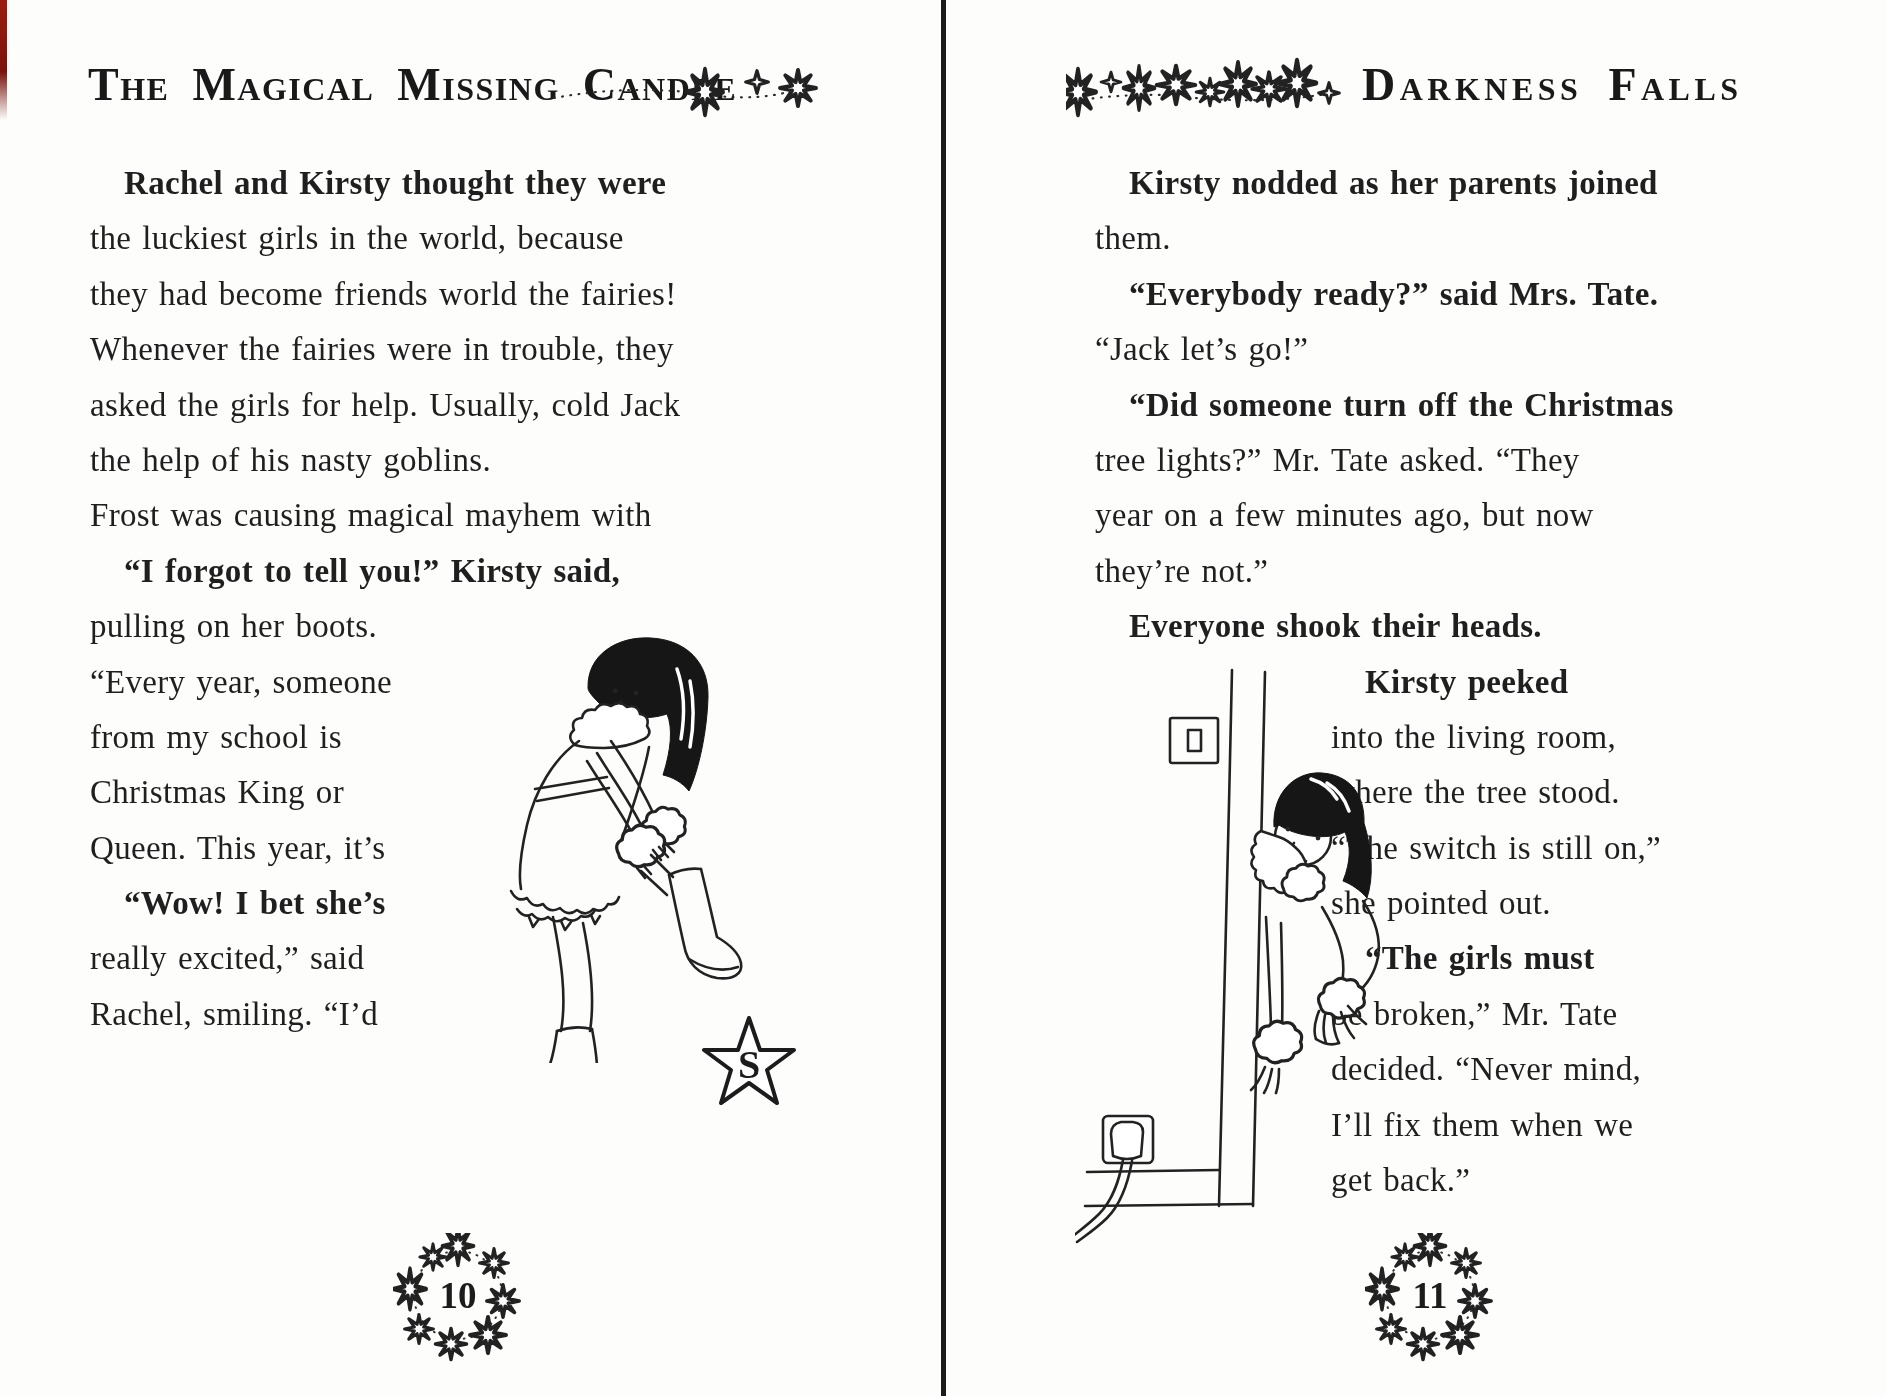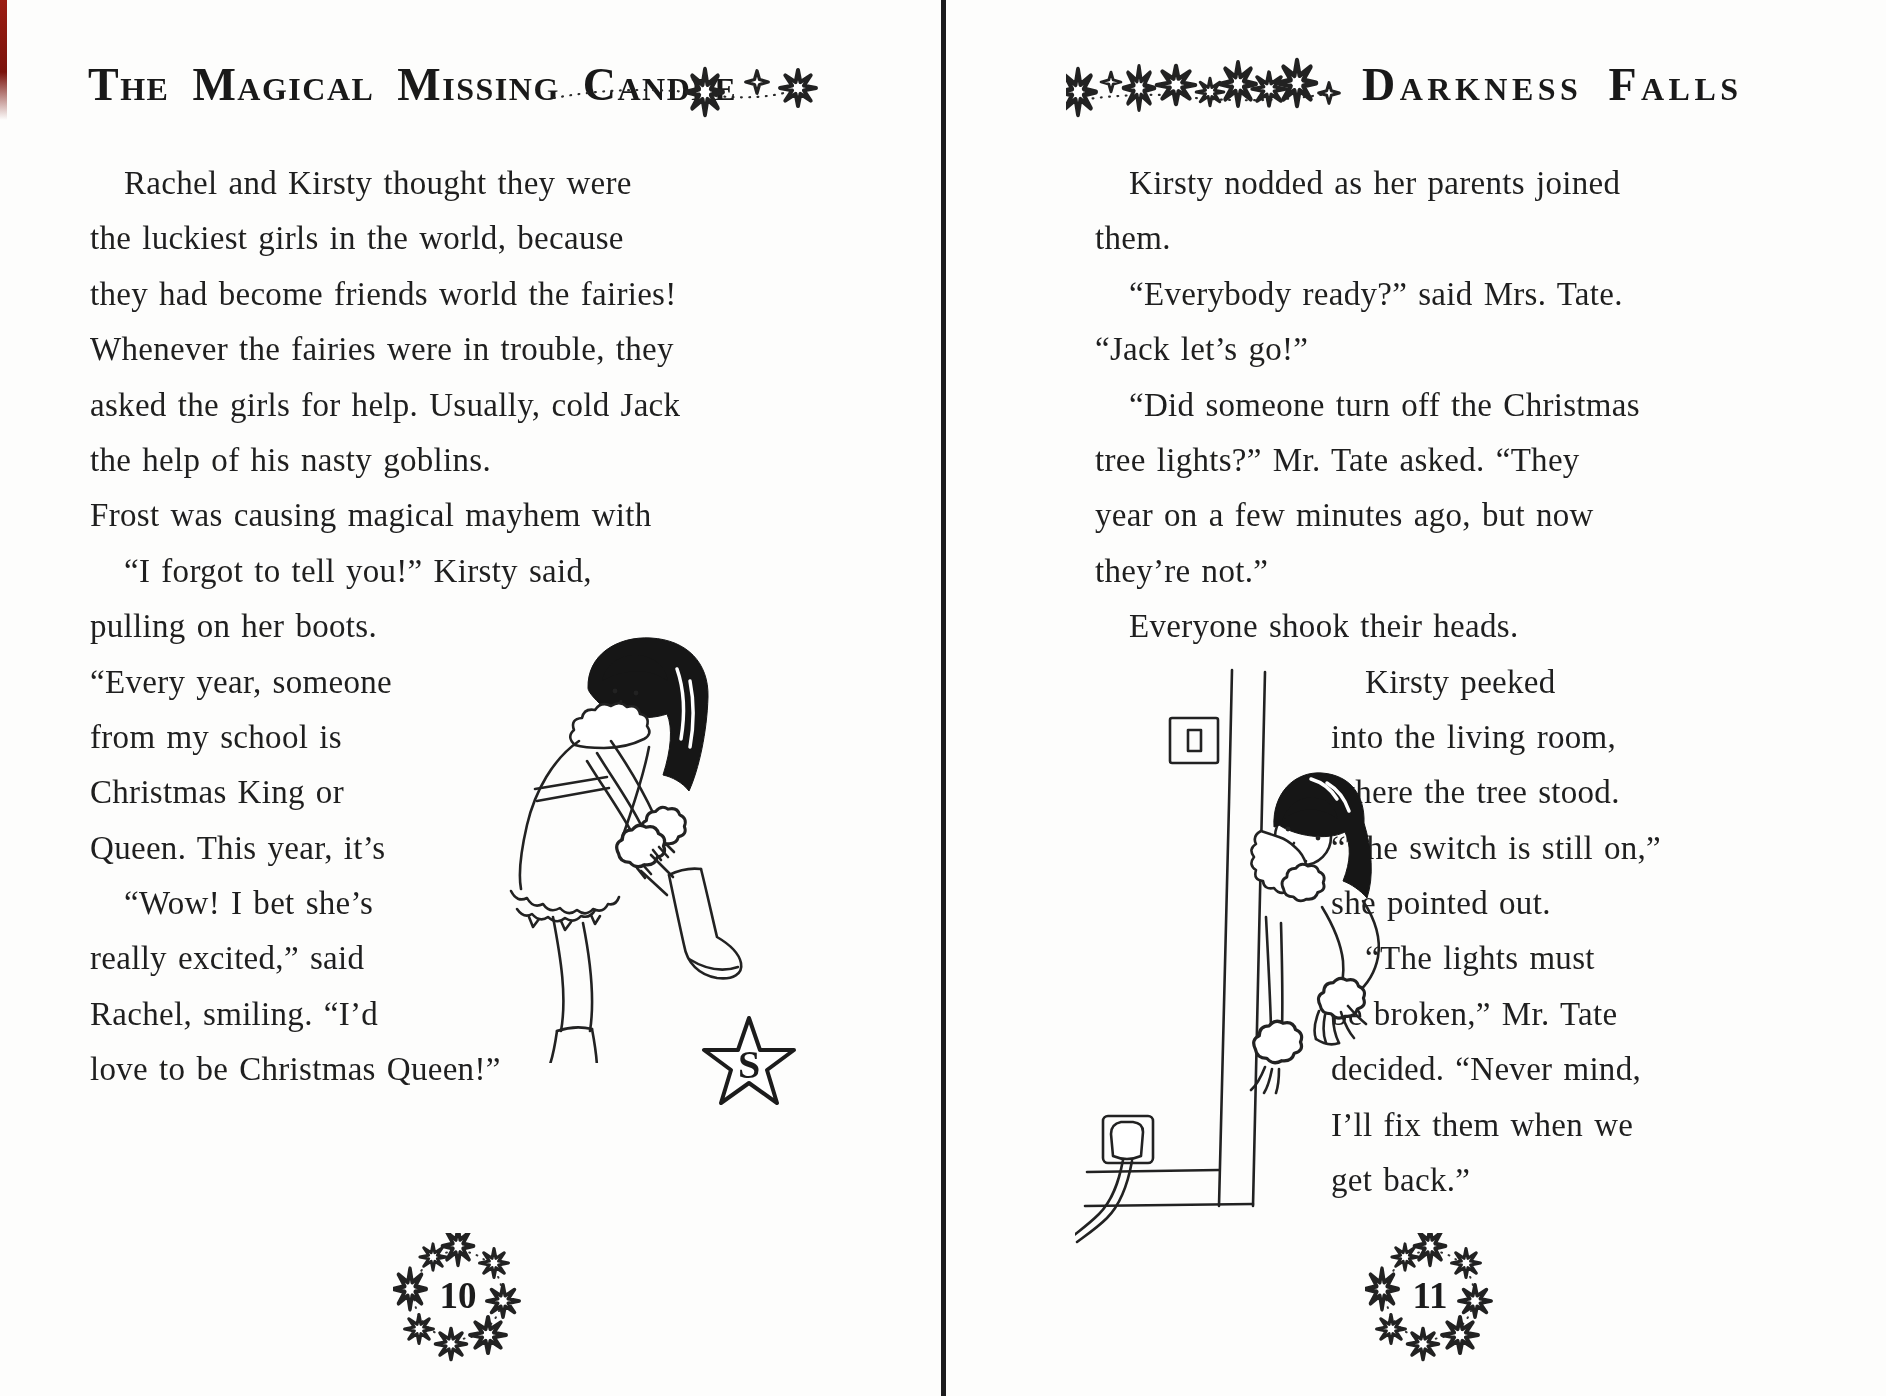--- a/index.html
+++ b/index.html
@@ -20,21 +20,21 @@
   .trail{position:absolute;top:40px;}
   #left-trail{left:548px;}
   #right-trail{left:1066px;}
   .textcol{position:absolute;top:156px;}
   #left-text{left:90px;}
   #right-text{left:1095px;}
   .line{
     height:55.4px;line-height:55.4px;font-size:33px;white-space:nowrap;
     letter-spacing:0.3px;word-spacing:2.5px;
   }
-  .indent{padding-left:34px;}
+  .indent{padding-left:34px;font-weight:bold;}
   .wrapped{margin-left:236px;}
   .figure{position:absolute;}
   #fig-left{left:493px;top:633px;}
   #fig-logo{left:694px;top:1012px;}
   #fig-right{left:1075px;top:655px;}
   .medallion{position:absolute;top:1233px;}
   #medallion-left{left:393px;}
   #medallion-right{left:1365px;}
   .medallion text,.logo-s{font-family:"Liberation Serif",serif;font-weight:bold;fill:#1c1c1c;}
   svg{display:block;}
@@ -76,21 +76,20 @@
     <div class="line">Frost was causing magical mayhem with</div>
     <div class="line indent">“I forgot to tell you!” Kirsty said,</div>
     <div class="line">pulling on her boots.</div>
     <div class="line">“Every year, someone</div>
     <div class="line">from my school is</div>
     <div class="line">Christmas King or</div>
     <div class="line">Queen. This year, it’s</div>
     <div class="line indent">“Wow! I bet she’s</div>
     <div class="line">really excited,” said</div>
     <div class="line">Rachel, smiling. “I’d</div>
-    <div class="line">love to be Christmas Queen!”</div>
   </div>
 
   <svg id="fig-left" class="figure" width="310" height="430" viewBox="0 0 310 430">
 
     <circle class="ink-fill" cx="134" cy="60" r="27"></circle>
 
     <path class="hair" d="M95,55 C94,22 124,3 158,5 C194,7 216,30 215,64 C214,99 206,136 196,158
       C189,149 179,144 170,142 C178,117 180,95 174,81 C151,89 120,83 106,70 C99,63 95,58 95,55 Z"></path>
     <path class="hair" d="M109,48 C114,26 136,18 154,24 C166,28 173,36 175,48 C156,34 130,36 109,48 Z"></path>
     <path class="hair-shine" d="M184,36 C191,56 192,82 188,106"></path>
@@ -185,21 +184,21 @@
     <div class="line indent">“Did someone turn off the Christmas</div>
     <div class="line">tree lights?” Mr. Tate asked. “They</div>
     <div class="line">year on a few minutes ago, but now</div>
     <div class="line">they’re not.”</div>
     <div class="line indent">Everyone shook their heads.</div>
     <div class="line wrapped indent">Kirsty peeked</div>
     <div class="line wrapped">into the living room,</div>
     <div class="line wrapped">where the tree stood.</div>
     <div class="line wrapped">“The switch is still on,”</div>
     <div class="line wrapped">she pointed out.</div>
-    <div class="line wrapped indent">“The lights must</div>
+    <div class="line wrapped indent">“The girls must</div>
     <div class="line wrapped">be broken,” Mr. Tate</div>
     <div class="line wrapped">decided. “Never mind,</div>
     <div class="line wrapped">I’ll fix them when we</div>
     <div class="line wrapped">get back.”</div>
   </div>
 
   <svg id="fig-right" class="figure" width="330" height="600" viewBox="0 0 330 600">
 
     <rect class="ink" x="95" y="63" width="48" height="45" rx="2"></rect>
     <rect class="ink" x="113" y="75" width="13" height="21" stroke-width="2.2"></rect>

